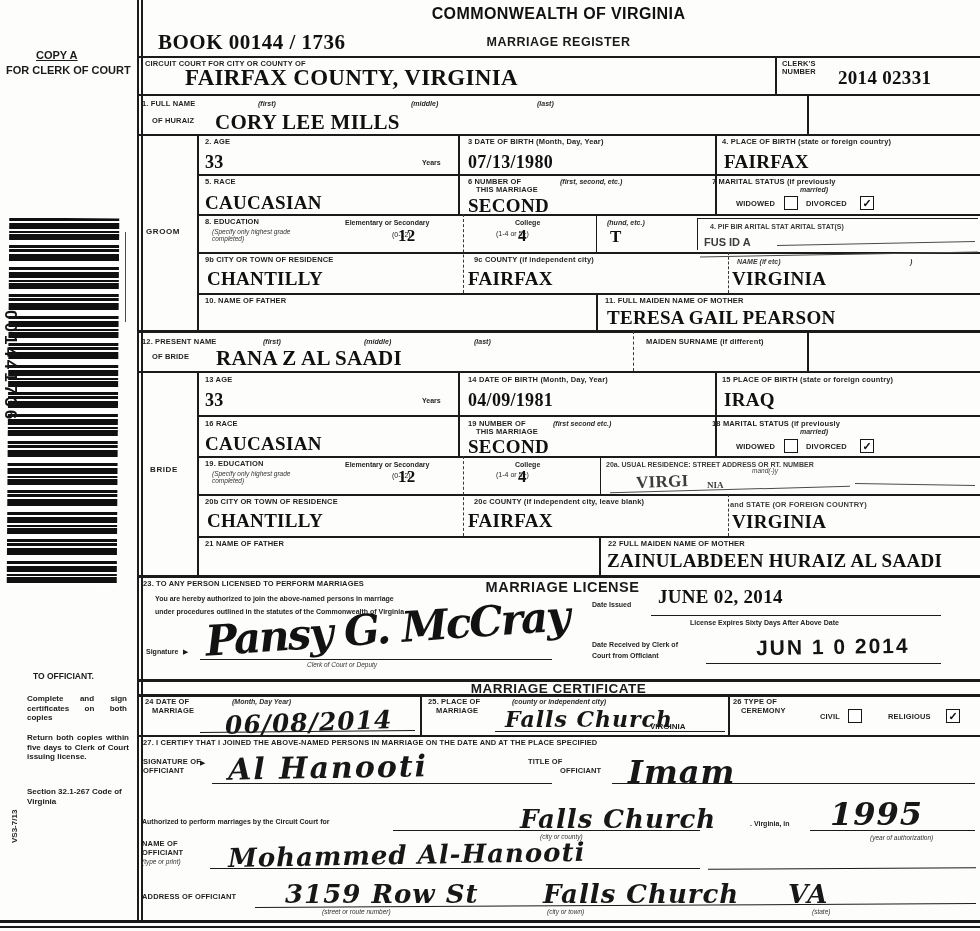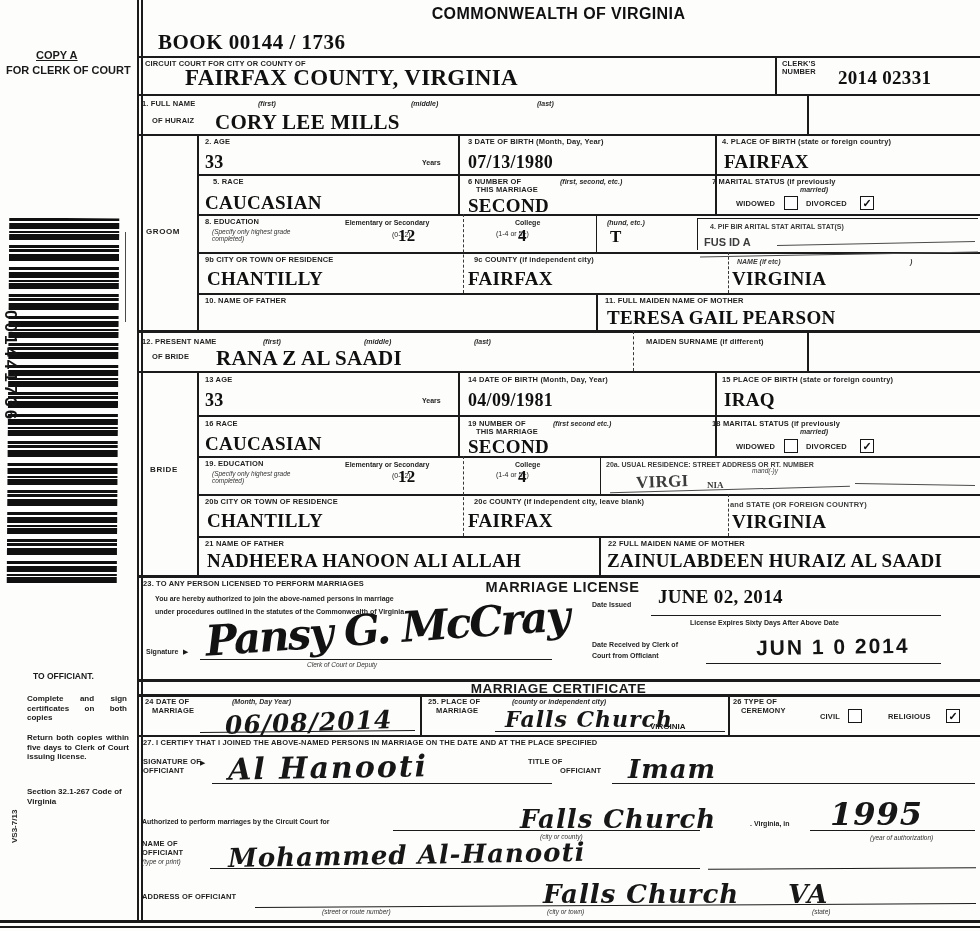--- a/index.html
+++ b/index.html
@@ -45,20 +45,21 @@
   <div class="a wrap" style="left:27px;top:694px;width:100px;font:700 8px/9.5px 'Liberation Sans',sans-serif;text-align:justify">Complete and sign certificates on both copies</div>
   <div class="a wrap" style="left:27px;top:733px;width:102px;font:700 8px/9.5px 'Liberation Sans',sans-serif;text-align:justify">Return both copies within five days to Clerk of Court issuing license.</div>
   <div class="a wrap" style="left:27px;top:787px;width:100px;font:700 8px/9.5px 'Liberation Sans',sans-serif">Section 32.1-267 Code of Virginia</div>
   <div class="a" style="left:-22px;top:799px;width:76px;height:12px;transform:rotate(-90deg);font:700 8px 'Liberation Sans',sans-serif;color:#2a2a2a">VS3-7/13</div>
 
   <div class="ln" style="left:137px;top:0;width:1.5px;height:921px"></div>
   <div class="ln" style="left:141px;top:0;width:1.5px;height:921px"></div>
 
   <div class="a ttl" style="left:137px;top:6px;width:843px">COMMONWEALTH OF VIRGINIA</div>
   <span class="a val v21" style="left:158px;top:32px;letter-spacing:.5px">BOOK 00144 / 1736</span>
+  <div class="a ttl2" style="left:137px;top:36px;width:843px">MARRIAGE REGISTER</div>
 
   <div class="ln" style="left:137px;top:56px;width:843px;height:2px"></div>
   <div class="ln" style="left:137px;top:94px;width:843px;height:2px"></div>
   <div class="ln" style="left:775px;top:56px;width:1.5px;height:40px"></div>
   <span class="a lbl" style="left:145px;top:60px">CIRCUIT COURT FOR CITY OR COUNTY OF</span>
   <span class="a val v23" style="left:185px;top:66px">FAIRFAX COUNTY, VIRGINIA</span>
   <span class="a lbl" style="left:782px;top:60px">CLERK'S</span>
   <span class="a lbl" style="left:782px;top:68px">NUMBER</span>
   <span class="a val v19" style="left:838px;top:68px">2014 02331</span>
 
@@ -82,21 +83,21 @@
   <div class="ln" style="left:715px;top:134px;width:1.5px;height:80px"></div>
 
   <span class="a lbl" style="left:205px;top:138px">2. AGE</span>
   <span class="a val" style="left:205px;top:153px">33</span>
   <span class="a lbls" style="left:422px;top:159px;font-weight:700">Years</span>
   <span class="a lbl" style="left:468px;top:138px">3  DATE OF BIRTH (Month, Day, Year)</span>
   <span class="a val" style="left:468px;top:153px">07/13/1980</span>
   <span class="a lbl" style="left:722px;top:138px">4. PLACE OF BIRTH (state or foreign country)</span>
   <span class="a val v19" style="left:724px;top:152px">FAIRFAX</span>
 
-  <span class="a lbl" style="left:213px;top:178px">5. RACE</span>
+  <span class="a lbl" style="left:205px;top:178px">5. RACE</span>
   <span class="a val v19" style="left:205px;top:193px">CAUCASIAN</span>
   <span class="a lbl" style="left:468px;top:178px">6  NUMBER OF</span>
   <span class="a lbl" style="left:476px;top:186px">THIS MARRIAGE</span>
   <span class="a hint" style="left:560px;top:178px">(first, second, etc.)</span>
   <span class="a val v19" style="left:468px;top:196px">SECOND</span>
   <span class="a lbl" style="left:712px;top:178px">7  MARITAL STATUS (if previously</span>
   <span class="a hint" style="left:800px;top:186px">married)</span>
   <span class="a lbl" style="left:736px;top:200px">WIDOWED</span>
   <div class="cb" style="left:784px;top:196px"></div>
   <span class="a lbl" style="left:806px;top:200px">DIVORCED</span>
@@ -197,21 +198,20 @@
   <div class="dash" style="left:728px;top:494px;height:42px"></div>
   <span class="a lbl" style="left:205px;top:498px">20b  CITY OR TOWN OF RESIDENCE</span>
   <span class="a val v19" style="left:207px;top:511px">CHANTILLY</span>
   <span class="a lbl" style="left:474px;top:498px">20c  COUNTY (if independent city, leave blank)</span>
   <span class="a val v19" style="left:468px;top:511px">FAIRFAX</span>
   <span class="a lbl gar" style="left:730px;top:501px">and STATE (OR FOREIGN COUNTRY)</span>
   <span class="a val v19" style="left:732px;top:512px">VIRGINIA</span>
 
   <div class="ln" style="left:599px;top:536px;width:1.5px;height:39px"></div>
   <span class="a lbl" style="left:205px;top:540px">21  NAME OF FATHER</span>
-  <span class="a val v19" style="left:207px;top:551px">NADHEERA HANOON ALI ALLAH</span>
   <span class="a lbl" style="left:608px;top:540px">22  FULL MAIDEN NAME OF MOTHER</span>
   <span class="a val v19" style="left:607px;top:551px">ZAINULABDEEN HURAIZ AL SAADI</span>
 
   <span class="a lbl" style="left:143px;top:580px">23. TO ANY PERSON LICENSED TO PERFORM MARRIAGES</span>
   <div class="a ttl3" style="left:475px;top:580px;width:175px">MARRIAGE LICENSE</div>
   <span class="a lbls" style="left:155px;top:595px;font-weight:700">You are hereby authorized to join the above-named persons in marriage</span>
   <span class="a lbls" style="left:155px;top:608px;font-weight:700">under procedures outlined in the statutes of the Commonwealth of Virginia</span>
   <span class="a sigbig" style="left:205px;top:608px">Pansy G. McCray</span>
   <span class="a lbls" style="left:146px;top:648px;font-weight:700">Signature</span>
   <span class="a" style="left:183px;top:648px;font-size:7px">▶</span>
@@ -252,40 +252,41 @@
   <div class="cb" style="left:946px;top:709px">✓</div>
 
   <span class="a lbl" style="left:143px;top:739px">27. I CERTIFY THAT I JOINED THE ABOVE-NAMED PERSONS IN MARRIAGE ON THE DATE AND AT THE PLACE SPECIFIED</span>
   <span class="a lbl" style="left:143px;top:758px">SIGNATURE OF</span>
   <span class="a lbl" style="left:143px;top:767px">OFFICIANT</span>
   <span class="a" style="left:200px;top:759px;font-size:7px">▶</span>
   <span class="a hand" style="left:228px;top:753px;font-size:30px;transform:rotate(-1deg);letter-spacing:2px">Al Hanooti</span>
   <div class="ln" style="left:212px;top:783px;width:340px;height:1.2px"></div>
   <span class="a lbl" style="left:528px;top:758px">TITLE OF</span>
   <span class="a lbl" style="left:560px;top:767px">OFFICIANT</span>
-  <span class="a hand" style="left:628px;top:756px;font-size:26px">Imam</span>
+  <span class="a hand" style="left:628px;top:756px;font-size:32px">Imam</span>
   <div class="ln" style="left:612px;top:783px;width:363px;height:1.2px"></div>
 
   <span class="a lbls" style="left:142px;top:818px;font-weight:700">Authorized to perform marriages by the Circuit Court for</span>
   <span class="a hand" style="left:520px;top:806px;font-size:26px">Falls Church</span>
   <div class="ln" style="left:393px;top:830px;width:307px;height:1.2px"></div>
   <span class="a hintn" style="left:540px;top:833px">(city or county)</span>
   <span class="a lbls" style="left:750px;top:820px;font-weight:700">. Virginia, in</span>
   <span class="a hand" style="left:830px;top:798px;font-size:32px">1995</span>
   <div class="ln" style="left:810px;top:830px;width:165px;height:1.2px"></div>
   <span class="a hintn" style="left:870px;top:834px">(year of authorization)</span>
 
   <span class="a lbl" style="left:142px;top:840px">NAME OF</span>
   <span class="a lbl" style="left:142px;top:849px">OFFICIANT</span>
   <span class="a hintn" style="left:142px;top:858px">(type or print)</span>
   <span class="a hand" style="left:228px;top:842px;font-size:26px;transform:rotate(-1deg)">Mohammed Al-Hanooti</span>
   <div class="ln" style="left:210px;top:868px;width:490px;height:1.2px"></div>
   <div class="ln" style="left:708px;top:868px;width:268px;height:1.2px;transform:rotate(-.3deg)"></div>
 
   <span class="a lbl" style="left:142px;top:893px">ADDRESS OF OFFICIANT</span>
+  <span class="a hand" style="left:285px;top:881px;font-size:26px">3159 Row St</span>
   <span class="a hand" style="left:543px;top:881px;font-size:26px">Falls Church</span>
   <span class="a hand" style="left:788px;top:881px;font-size:26px">VA</span>
   <div class="ln" style="left:255px;top:905px;width:721px;height:1.2px;transform:rotate(-.3deg)"></div>
   <span class="a hintn" style="left:322px;top:908px">(street or route number)</span>
   <span class="a hintn" style="left:547px;top:908px">(city or town)</span>
   <span class="a hintn" style="left:812px;top:908px">(state)</span>
 
   <div class="ln" style="left:0;top:920px;width:980px;height:2.5px"></div>
   <div class="ln" style="left:0;top:926px;width:980px;height:1.5px"></div>
 

